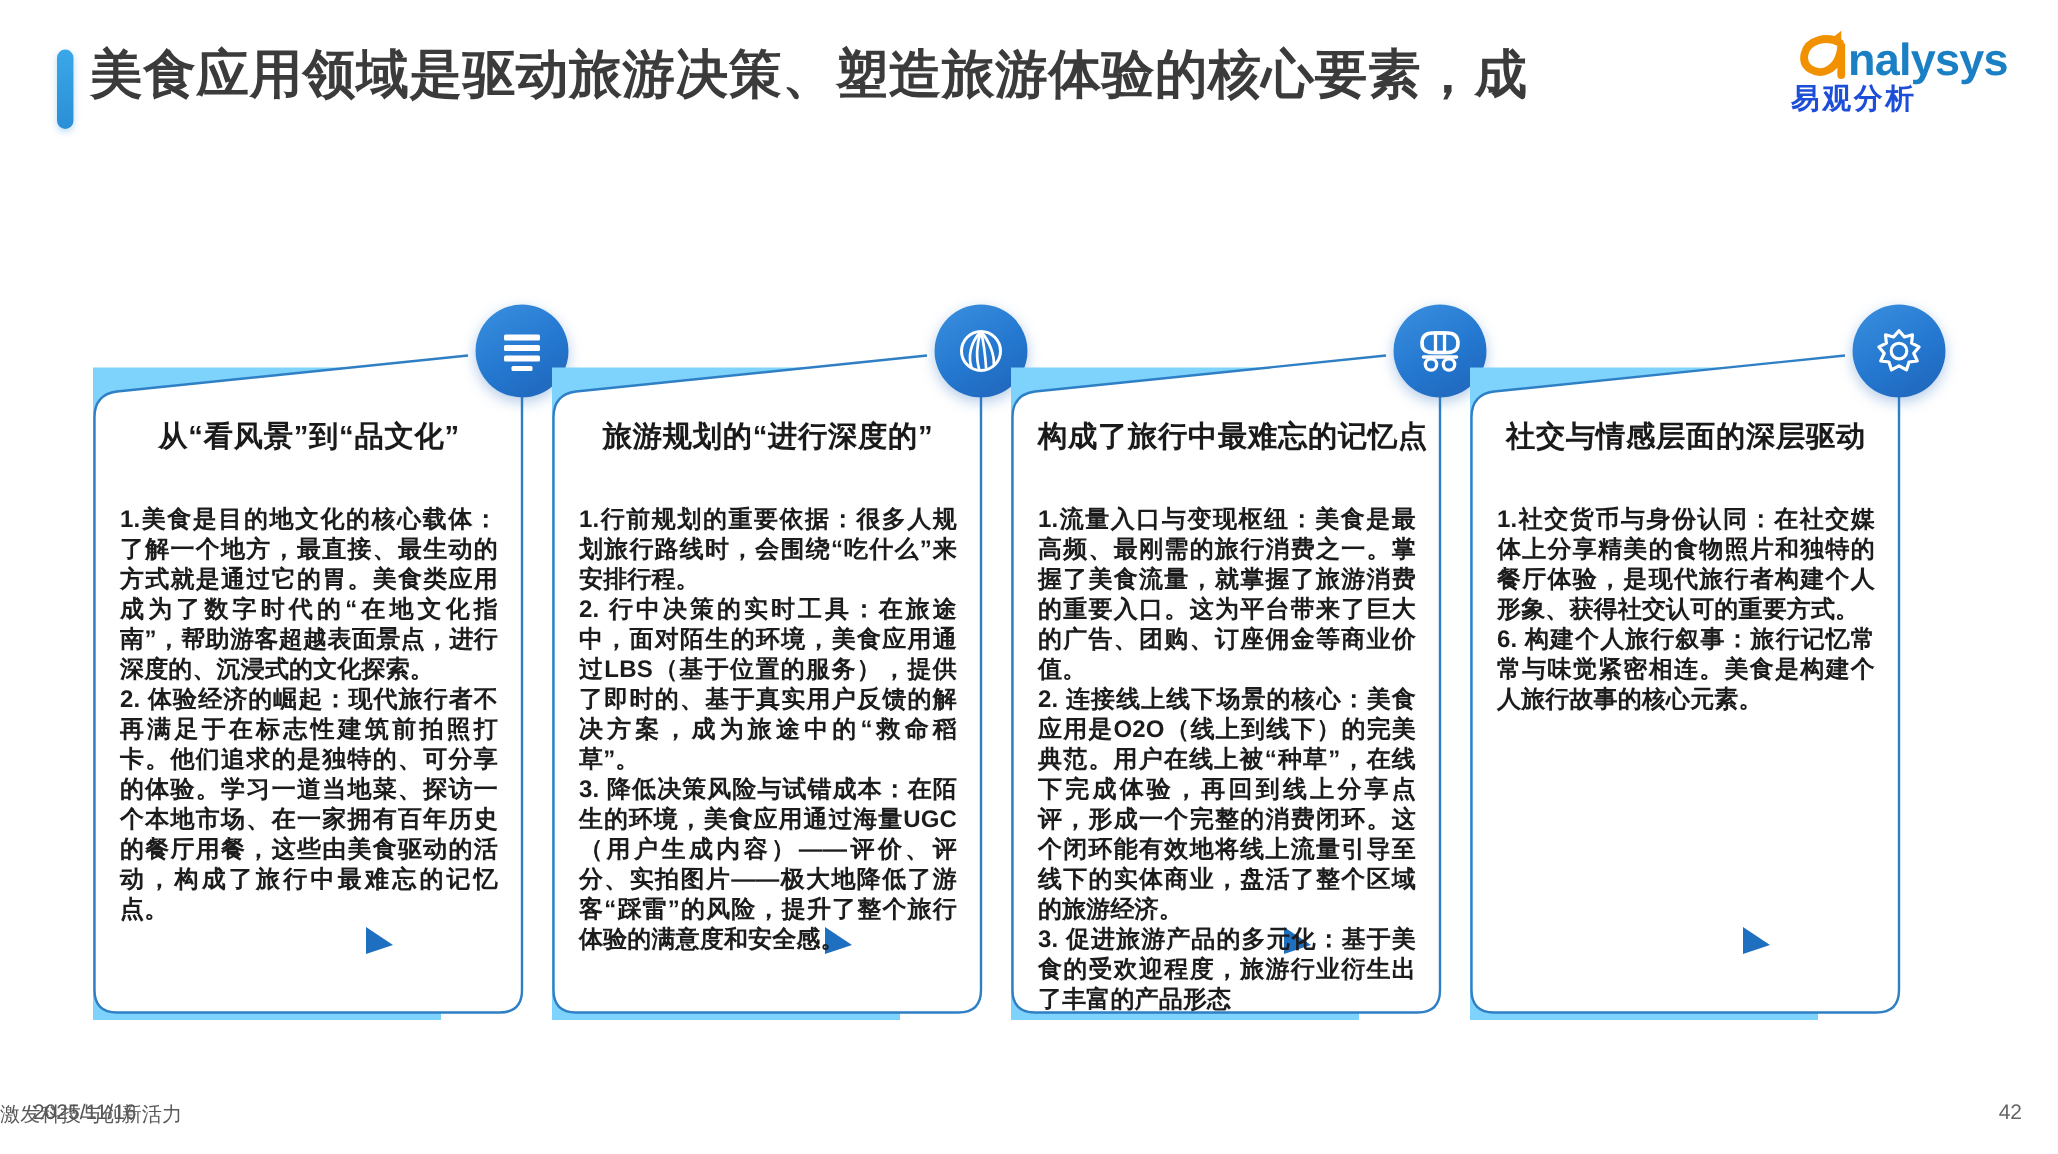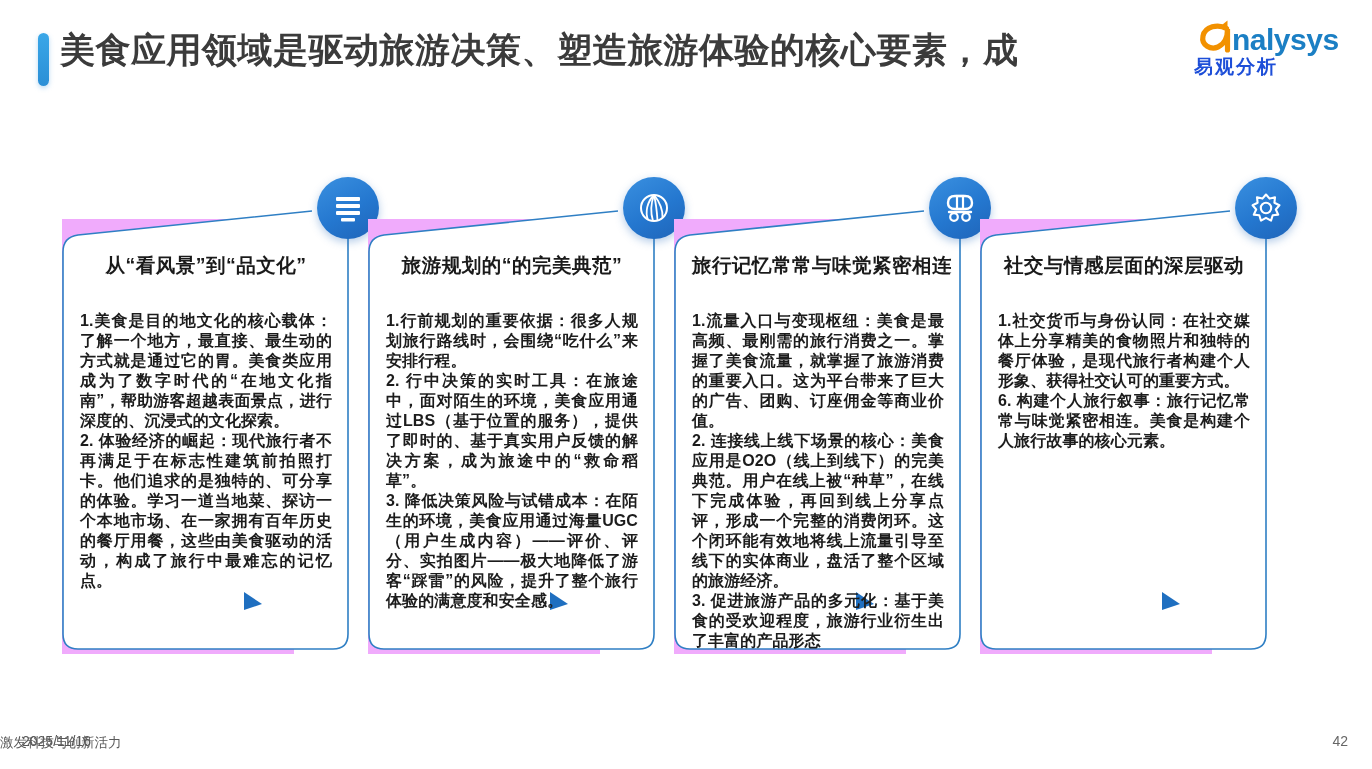--- a/index.html
+++ b/index.html
@@ -71,24 +71,24 @@
   
   .cards {
     position: absolute;
     left: 0;
     top: 180px;
     width: 1372px;
     height: 510px;
   }
   .card {
     position: absolute;
-    top: 39px;
+    top: 65px;
     width: 232px;
     height: 435px;
-    background: #f0abfc;
+    background: #7dd3fc;
   }
   .card-svg {
     position: absolute;
     left: 0; top: -55px;
     width: 320px;
     height: 500px;
     overflow: visible;
   }
   .card-inner {
     position: absolute;
@@ -250,21 +250,21 @@
         <svg width="32" height="32" viewBox="0 0 32 32">
           <circle cx="16" cy="16" r="13" fill="none" stroke="#ffffff" stroke-width="2"></circle>
           <path d="M16 3 C9 10, 7 20, 10 28" fill="none" stroke="#ffffff" stroke-width="1.8"></path>
           <path d="M16 3 C13 11, 12.5 21, 15 29" fill="none" stroke="#ffffff" stroke-width="1.8"></path>
           <path d="M16 3 C18 11, 19 21, 19.5 28.5" fill="none" stroke="#ffffff" stroke-width="1.8"></path>
           <path d="M16 3 C22 10, 25 19, 24.5 25" fill="none" stroke="#ffffff" stroke-width="1.8"></path>
         </svg>
       </div>
 
       <div class="card-inner">
-        <div class="card-title">旅游规划的“的完美典范”</div>
+        <div class="card-title">旅游规划的“进行深度的”</div>
         <div class="card-body">
           <p>1.行前规划的重要依据：很多人规划旅行路线时，会围绕“吃什么”来安排行程。</p>
           <p>2. 行中决策的实时工具：在旅途中，面对陌生的环境，美食应用通过LBS（基于位置的服务），提供了即时的、基于真实用户反馈的解决方案，成为旅途中的“救命稻草”。</p>
           <p>3. 降低决策风险与试错成本：在陌生的环境，美食应用通过海量UGC（用户生成内容）——评价、评分、实拍图片——极大地降低了游客“踩雷”的风险，提升了整个旅行体验的满意度和安全感。</p>
         </div>
       </div>
     </div>
 
     <div class="card" style="left:674px;">
       <svg class="card-svg" viewBox="0 0 320 500">
@@ -289,21 +289,21 @@
         <svg width="34" height="30" viewBox="0 0 34 30">
           <path d="M5 10 Q5 3 12 3 L22 3 Q29 3 29 10 Q29 16 22 16 L12 16 Q5 16 5 10 Z" fill="none" stroke="#ffffff" stroke-width="2.4"></path>
           <rect x="14" y="3" width="6" height="13" fill="none" stroke="#ffffff" stroke-width="2.2"></rect>
           <line x1="6" y1="19" x2="28" y2="19" stroke="#ffffff" stroke-width="2.4" stroke-linecap="round"></line>
           <circle cx="11" cy="24" r="3.8" fill="none" stroke="#ffffff" stroke-width="2.2"></circle>
           <circle cx="23" cy="24" r="3.8" fill="none" stroke="#ffffff" stroke-width="2.2"></circle>
         </svg>
       </div>
 
       <div class="card-inner">
-        <div class="card-title">旅行记忆常常与味觉紧密相连</div>
+        <div class="card-title">构成了旅行中最难忘的记忆点</div>
         <div class="card-body">
           <p>1.流量入口与变现枢纽：美食是最高频、最刚需的旅行消费之一。掌握了美食流量，就掌握了旅游消费的重要入口。这为平台带来了巨大的广告、团购、订座佣金等商业价值。</p>
           <p>2. 连接线上线下场景的核心：美食应用是O2O（线上到线下）的完美典范。用户在线上被“种草”，在线下完成体验，再回到线上分享点评，形成一个完整的消费闭环。这个闭环能有效地将线上流量引导至线下的实体商业，盘活了整个区域的旅游经济。</p>
           <p>3. 促进旅游产品的多元化：基于美食的受欢迎程度，旅游行业衍生出了丰富的产品形态</p>
         </div>
       </div>
     </div>
 
     <div class="card" style="left:980px;padding-left:10px;">
       <svg class="card-svg" viewBox="0 0 320 500">

